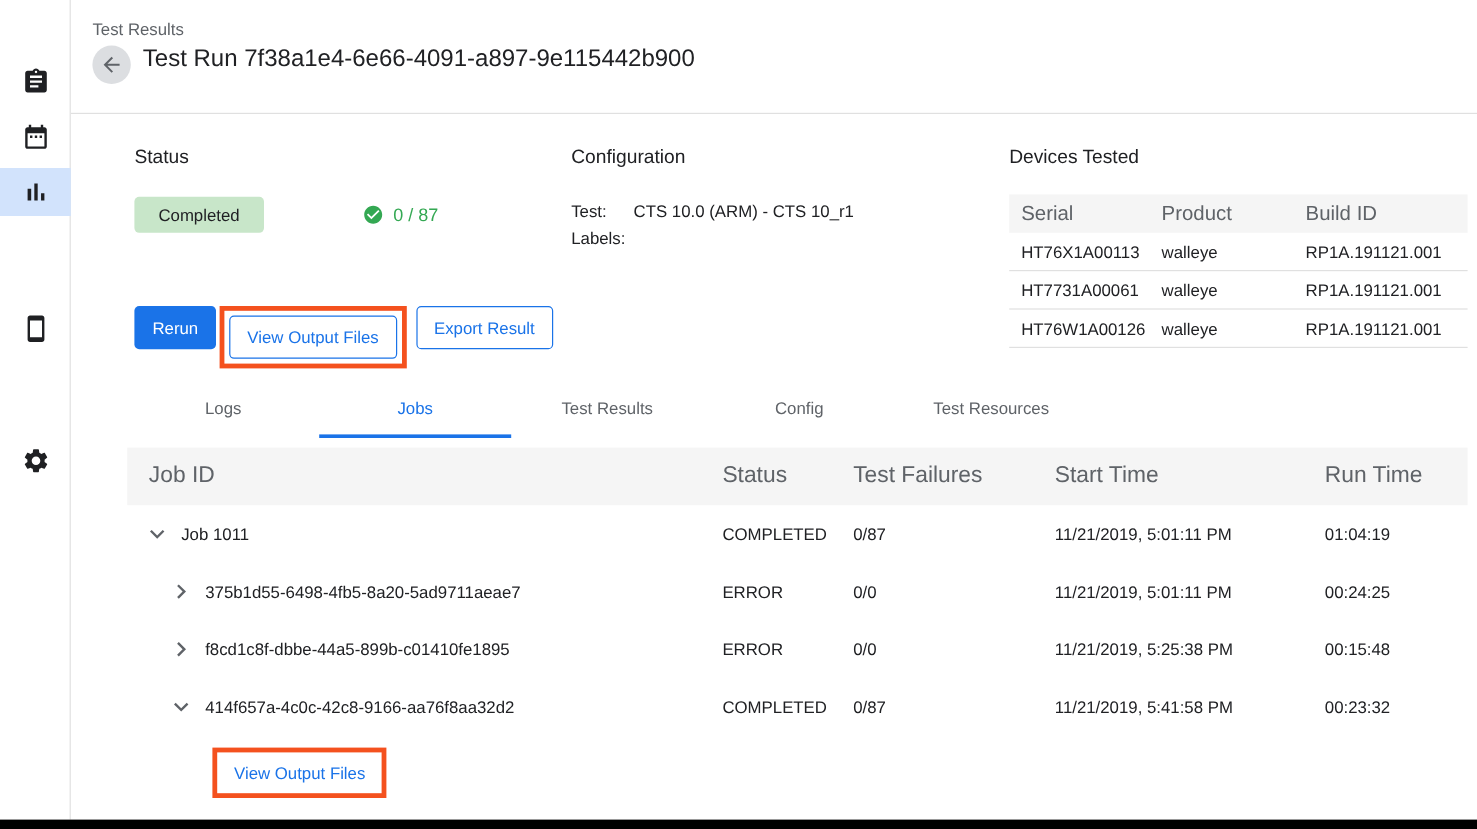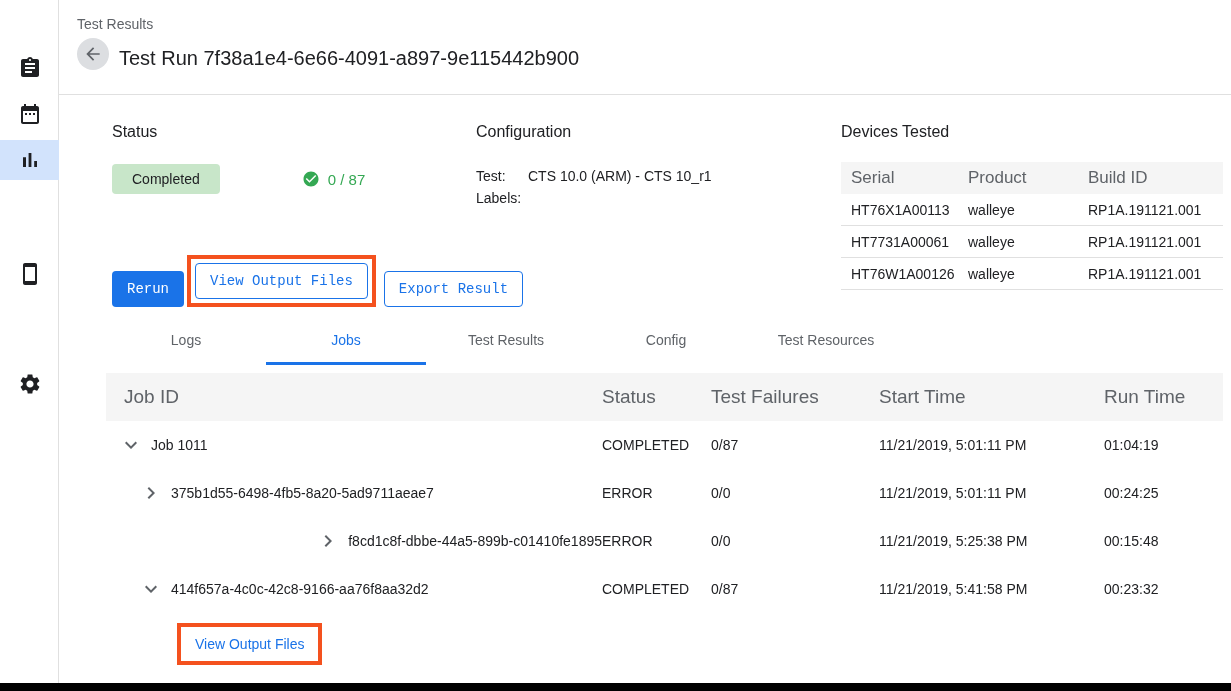--- a/index.html
+++ b/index.html
@@ -19,21 +19,21 @@
   .nav-item + .nav-item { margin-top: 6px; }
   .nav-item:nth-child(4) { margin-top: 74px; }
   .nav-item:nth-child(5) { margin-top: 70px; }
   .nav-item.active { background: #d2e3fc; }
   .nav-item svg { width: 24px; height: 24px; fill: #1f2023; }
 
   
   .main { flex: 1; min-width: 0; }
   .page-header { height: 95px; padding: 16px 0 0 18px; border-bottom: 1px solid #e0e0e0; }
   .breadcrumb { font-size: 14px; color: #5f6368; }
-  .title-row { display: flex; align-items: flex-end; margin-top: 6px; }
+  .title-row { display: flex; align-items: flex-start; margin-top: 6px; }
   .back-btn { width: 32px; height: 32px; border-radius: 50%; border: none; background: #dcdee1;
               display: flex; align-items: center; justify-content: center; cursor: pointer; padding: 0; }
   .back-btn svg { width: 20px; height: 20px; fill: #5f6368; }
   .page-title { font-size: 20px; font-weight: 400; color: #202124; margin: 0 0 0 10px; }
 
   .content { padding-left: 47px; padding-right: 8px; }
 
   
   .summary { display: flex; margin-top: 27px; padding-left: 6px; }
   .col h2 { font-size: 16px; font-weight: 400; margin: 0; color: #202124; line-height: 19px; }
@@ -51,21 +51,21 @@
   .config-label { width: 52px; flex-shrink: 0; }
 
   .devices-col { flex: 1; min-width: 0; }
   .devices-table { margin-top: 21px; }
   .devices-header, .device-row { display: grid; grid-template-columns: 117px 120px 1fr;
                                  height: 32px; align-items: center; padding-left: 10px; }
   .devices-header { background: #f5f5f5; font-size: 17px; color: #5f6368; }
   .device-row { border-bottom: 1px solid #e0e0e0; font-size: 14px; }
 
   
-  .actions { display: flex; align-items: flex-end; margin-top: 61px; white-space: nowrap; font-family: Liberation Mono, monospace; }
+  .actions { display: flex; align-items: flex-start; margin-top: 61px; white-space: nowrap; }
   .btn { font-family: inherit; font-size: 14px; font-weight: 500; height: 36px; border-radius: 4px; cursor: pointer; }
   .btn-primary { background: #1a73e8; color: #fff; border: none; padding: 0 15px; }
   .btn-outline { background: #fff; color: #1a73e8; border: 1px solid #1a73e8; padding: 0 14px; }
   .highlight-box { border: 4px solid #f4511e; padding: 4px; margin-left: 3px; display: inline-flex; }
   .export-btn { margin-left: 8px; }
 
   
   .tabs { display: flex; margin-top: 10px; }
   .tab { width: 160px; height: 48px; display: flex; align-items: center; justify-content: center;
          background: none; border: none; border-bottom: 3px solid transparent;
@@ -249,21 +249,21 @@
                 </button>
       <span class="jid">375b1d55-6498-4fb5-8a20-5ad9711aeae7</span>
     </div>
     <div class="cell">ERROR</div>
     <div class="cell">0/0</div>
     <div class="cell">11/21/2019, 5:01:11 PM</div>
     <div class="cell">00:24:25</div>
   </div>
 
   <div class="job-row">
-    <div class="cell id-cell" style="padding-left: 33px; justify-content: flex-end;">
+    <div class="cell id-cell" style="padding-left: 33px;">
       <button class="chev">
                   <svg viewBox="0 0 24 24">
                     <path d="M10 6L8.59 7.41 13.17 12l-4.58 4.59L10 18l6-6z"></path>
                   </svg>
                 </button>
       <span class="jid">f8cd1c8f-dbbe-44a5-899b-c01410fe1895</span>
     </div>
     <div class="cell">ERROR</div>
     <div class="cell">0/0</div>
     <div class="cell">11/21/2019, 5:25:38 PM</div>

